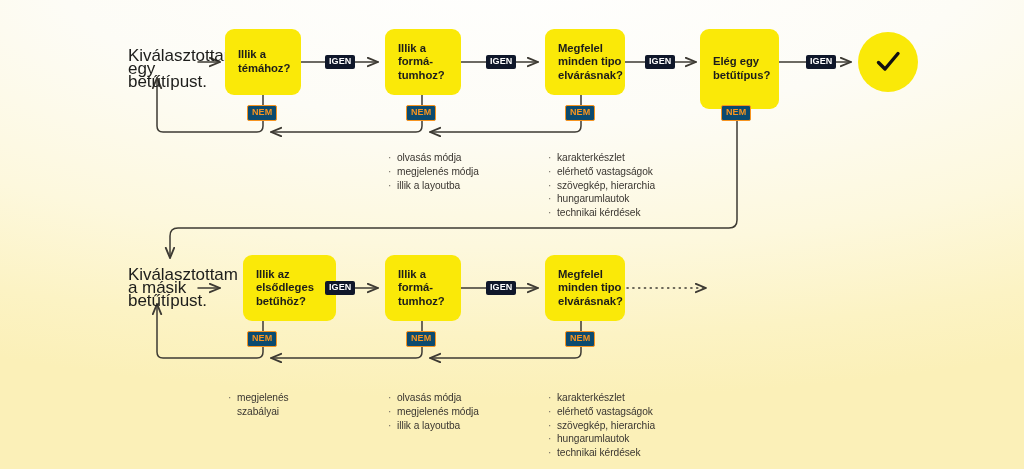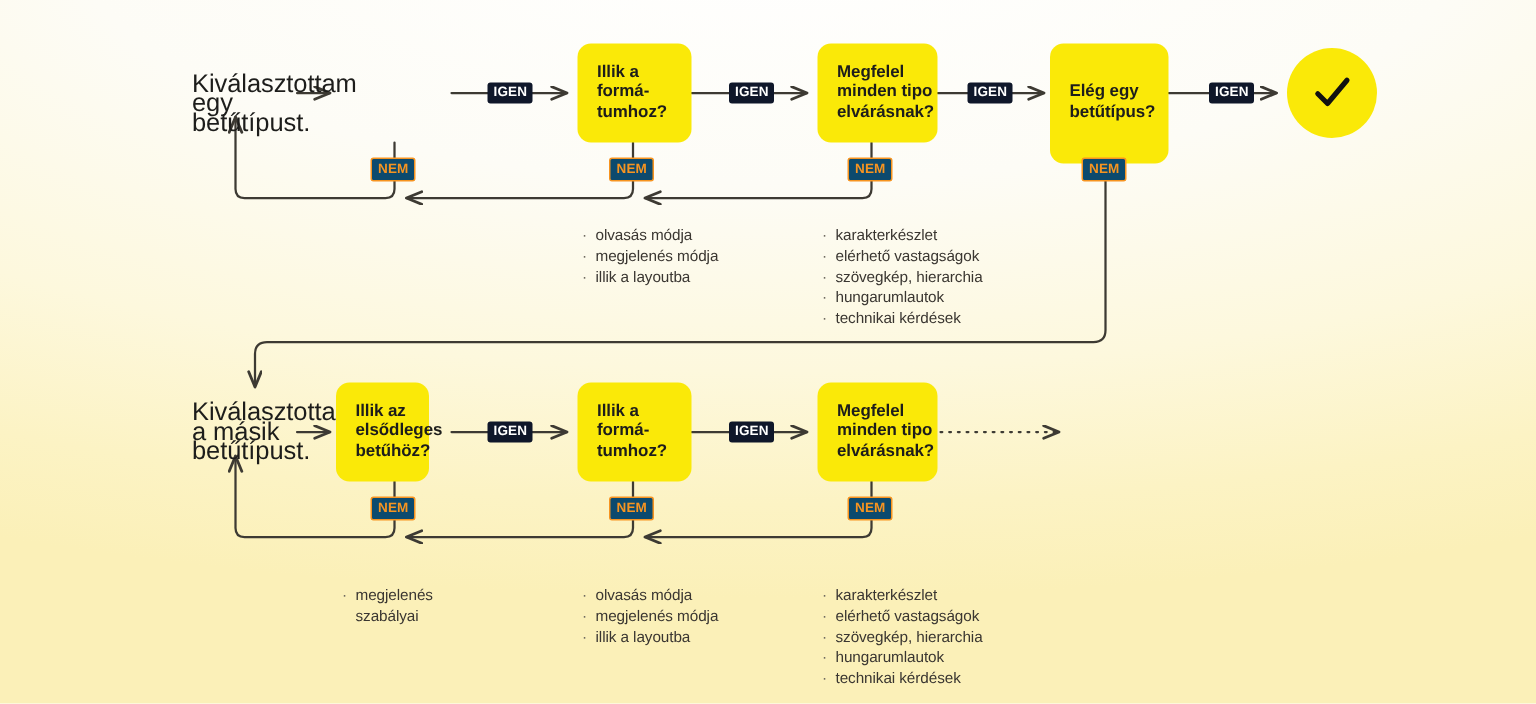--- a/index.html
+++ b/index.html
@@ -75,20 +75,24 @@
       <path d="M422,321 V352 Q422,358 416,358 H271" marker-end="url(#arL)"></path>
       <path d="M581,321 V352 Q581,358 575,358 H430" marker-end="url(#arL)"></path>
     </g>
 
     <path d="M627,288 H706" fill="none" stroke="#3D3A33" stroke-width="1.5" stroke-linecap="round" stroke-dasharray="1.2 4.6" marker-end="url(#ar)"></path>
   </svg>
 
   <div class="startlabel" style="left:128px;top:49px;width:78px;white-space:pre-line;">Kiválasztottam
 egy betűtípust.</div>
 
+  <div class="node" style="left:225px;top:29px;width:76px;height:66px;">
+    <span style="white-space:pre-line;">Illik a
+témához?</span>
+  </div>
 
   <div class="node" style="left:385px;top:29px;width:76px;height:66px;">
     <span style="white-space:pre-line;">Illik a formá-
 tumhoz?</span>
   </div>
 
   <div class="node" style="left:545px;top:29px;width:80px;height:66px;">
     <span style="white-space:pre-line;">Megfelel
 minden tipo
 elvárásnak?</span>
@@ -150,21 +154,21 @@
     <div class="li">
       <span class="dot">·</span>
       <span class="tx">technikai kérdések</span>
       </div>
   </div>
 
   <div class="startlabel" style="left:128px;top:268px;width:82px;white-space:pre-line;">Kiválasztottam
 a másik
 betűtípust.</div>
 
-  <div class="node" style="left:224px;top:255px;width:62px;height:66px;">
+  <div class="node" style="left:243px;top:255px;width:93px;height:66px;">
     <span style="white-space:pre-line;">Illik az
 elsődleges
 betűhöz?</span>
   </div>
 
   <div class="node" style="left:385px;top:255px;width:76px;height:66px;">
     <span style="white-space:pre-line;">Illik a formá-
 tumhoz?</span>
   </div>
 

